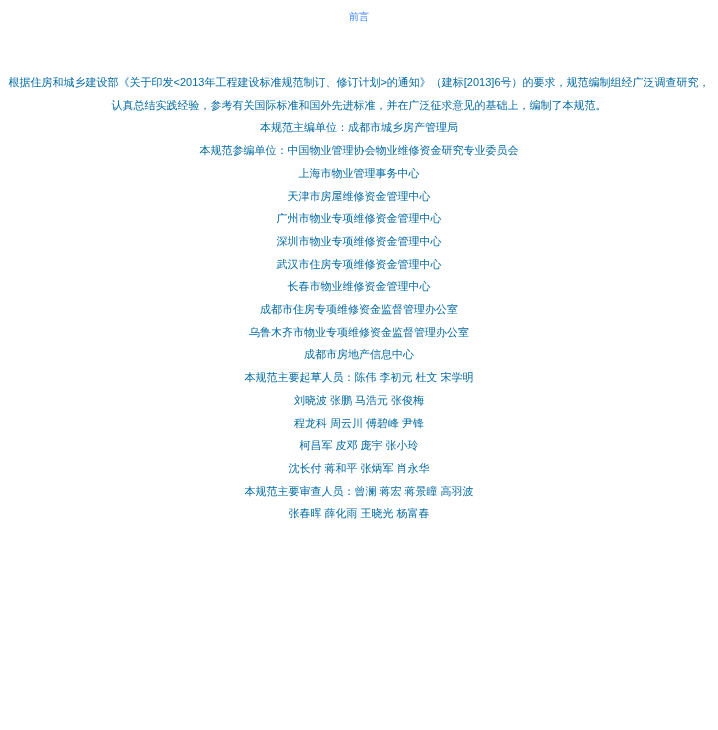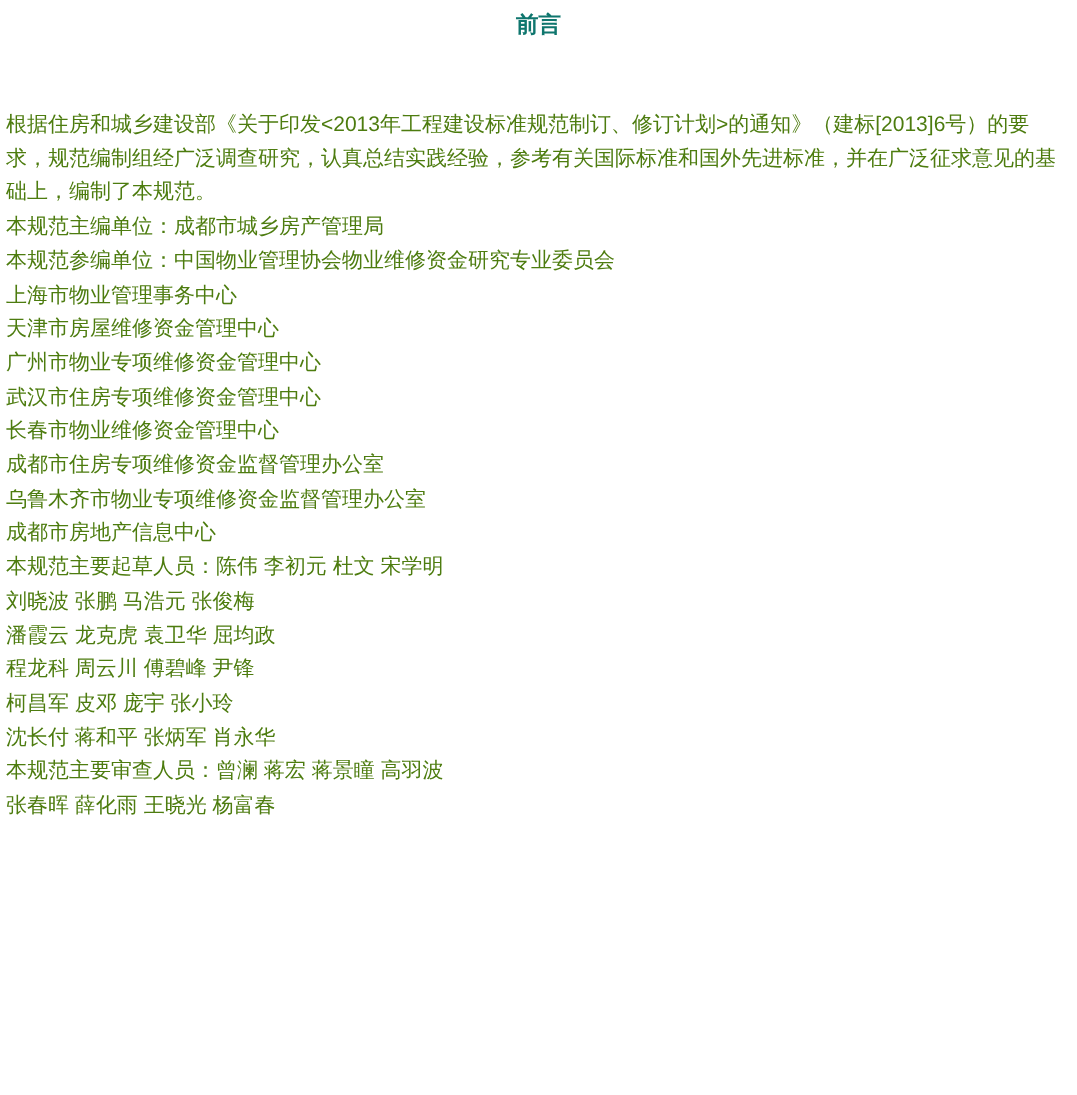--- a/index.html
+++ b/index.html
@@ -11,56 +11,56 @@
     width: 718px;
     height: 730px;
     overflow: hidden;
     font-family: "Liberation Sans", sans-serif;
     color: #333333;
   }
   .page {
     padding: 3px 4px 0 4px;
   }
   .doc-title {
-    font-size: 15px;
-    font-weight: bold;
+    font-size: 10px;
+    font-weight: normal;
     text-align: center;
     line-height: 22px;
     margin: 3px 0 43px 0;
-    color: #0f766e;
+    color: #3b82f6;
   }
   .doc-body p {
     margin: 0;
-    font-size: 14px;
+    font-size: 11px;
     line-height: 22.7px;
-    text-align: left;
+    text-align: center;
     word-break: break-all;
-    color: #4d7c0f;
+    color: #0369a1;
   }
 </style>
 </head>
 <body>
 
 <div class="page">
   <h1 class="doc-title">前言</h1>
   <div class="doc-body">
     <p>根据住房和城乡建设部《关于印发&lt;2013年工程建设标准规范制订、修订计划&gt;的通知》（建标[2013]6号）的要求，规范编制组经广泛调查研究，认真总结实践经验，参考有关国际标准和国外先进标准，并在广泛征求意见的基础上，编制了本规范。</p>
     <p>本规范主编单位：成都市城乡房产管理局</p>
     <p>本规范参编单位：中国物业管理协会物业维修资金研究专业委员会</p>
     <p>上海市物业管理事务中心</p>
     <p>天津市房屋维修资金管理中心</p>
     <p>广州市物业专项维修资金管理中心</p>
+    <p>深圳市物业专项维修资金管理中心</p>
     <p>武汉市住房专项维修资金管理中心</p>
     <p>长春市物业维修资金管理中心</p>
     <p>成都市住房专项维修资金监督管理办公室</p>
     <p>乌鲁木齐市物业专项维修资金监督管理办公室</p>
     <p>成都市房地产信息中心</p>
     <p>本规范主要起草人员：陈伟 李初元 杜文 宋学明</p>
     <p>刘晓波 张鹏 马浩元 张俊梅</p>
-    <p>潘霞云 龙克虎 袁卫华 屈均政</p>
     <p>程龙科 周云川 傅碧峰 尹锋</p>
     <p>柯昌军 皮邓 庞宇 张小玲</p>
     <p>沈长付 蒋和平 张炳军 肖永华</p>
     <p>本规范主要审查人员：曾澜 蒋宏 蒋景瞳 高羽波</p>
     <p>张春晖 薛化雨 王晓光 杨富春</p>
 
   </div>
 </div>
 
 </body></html>

